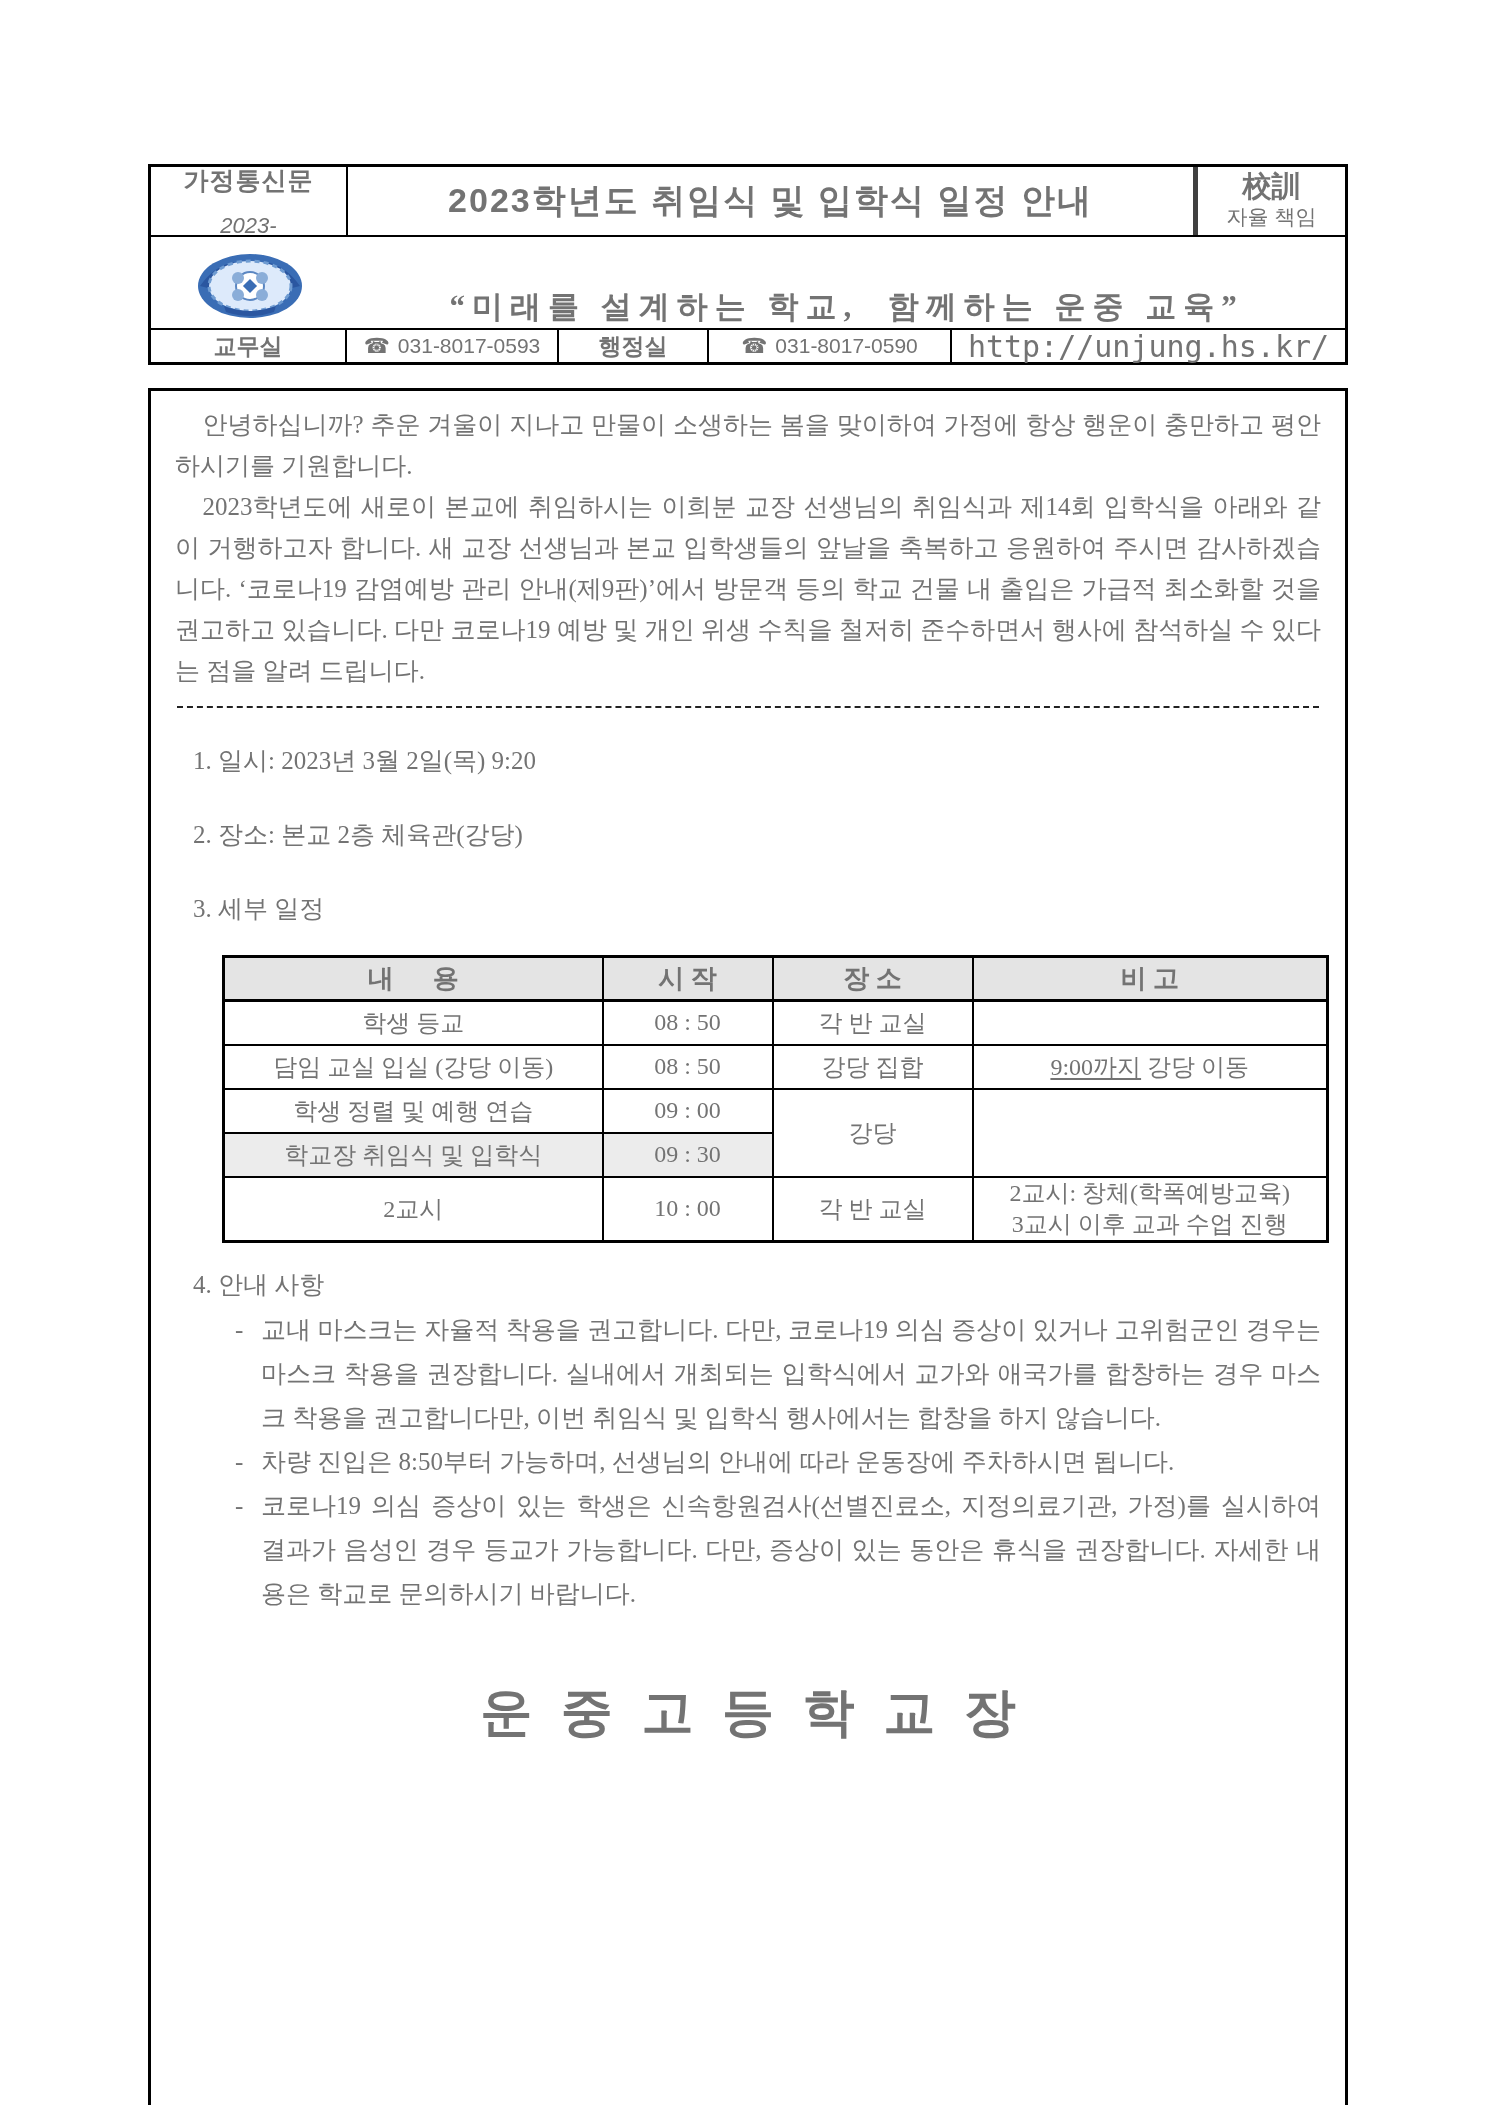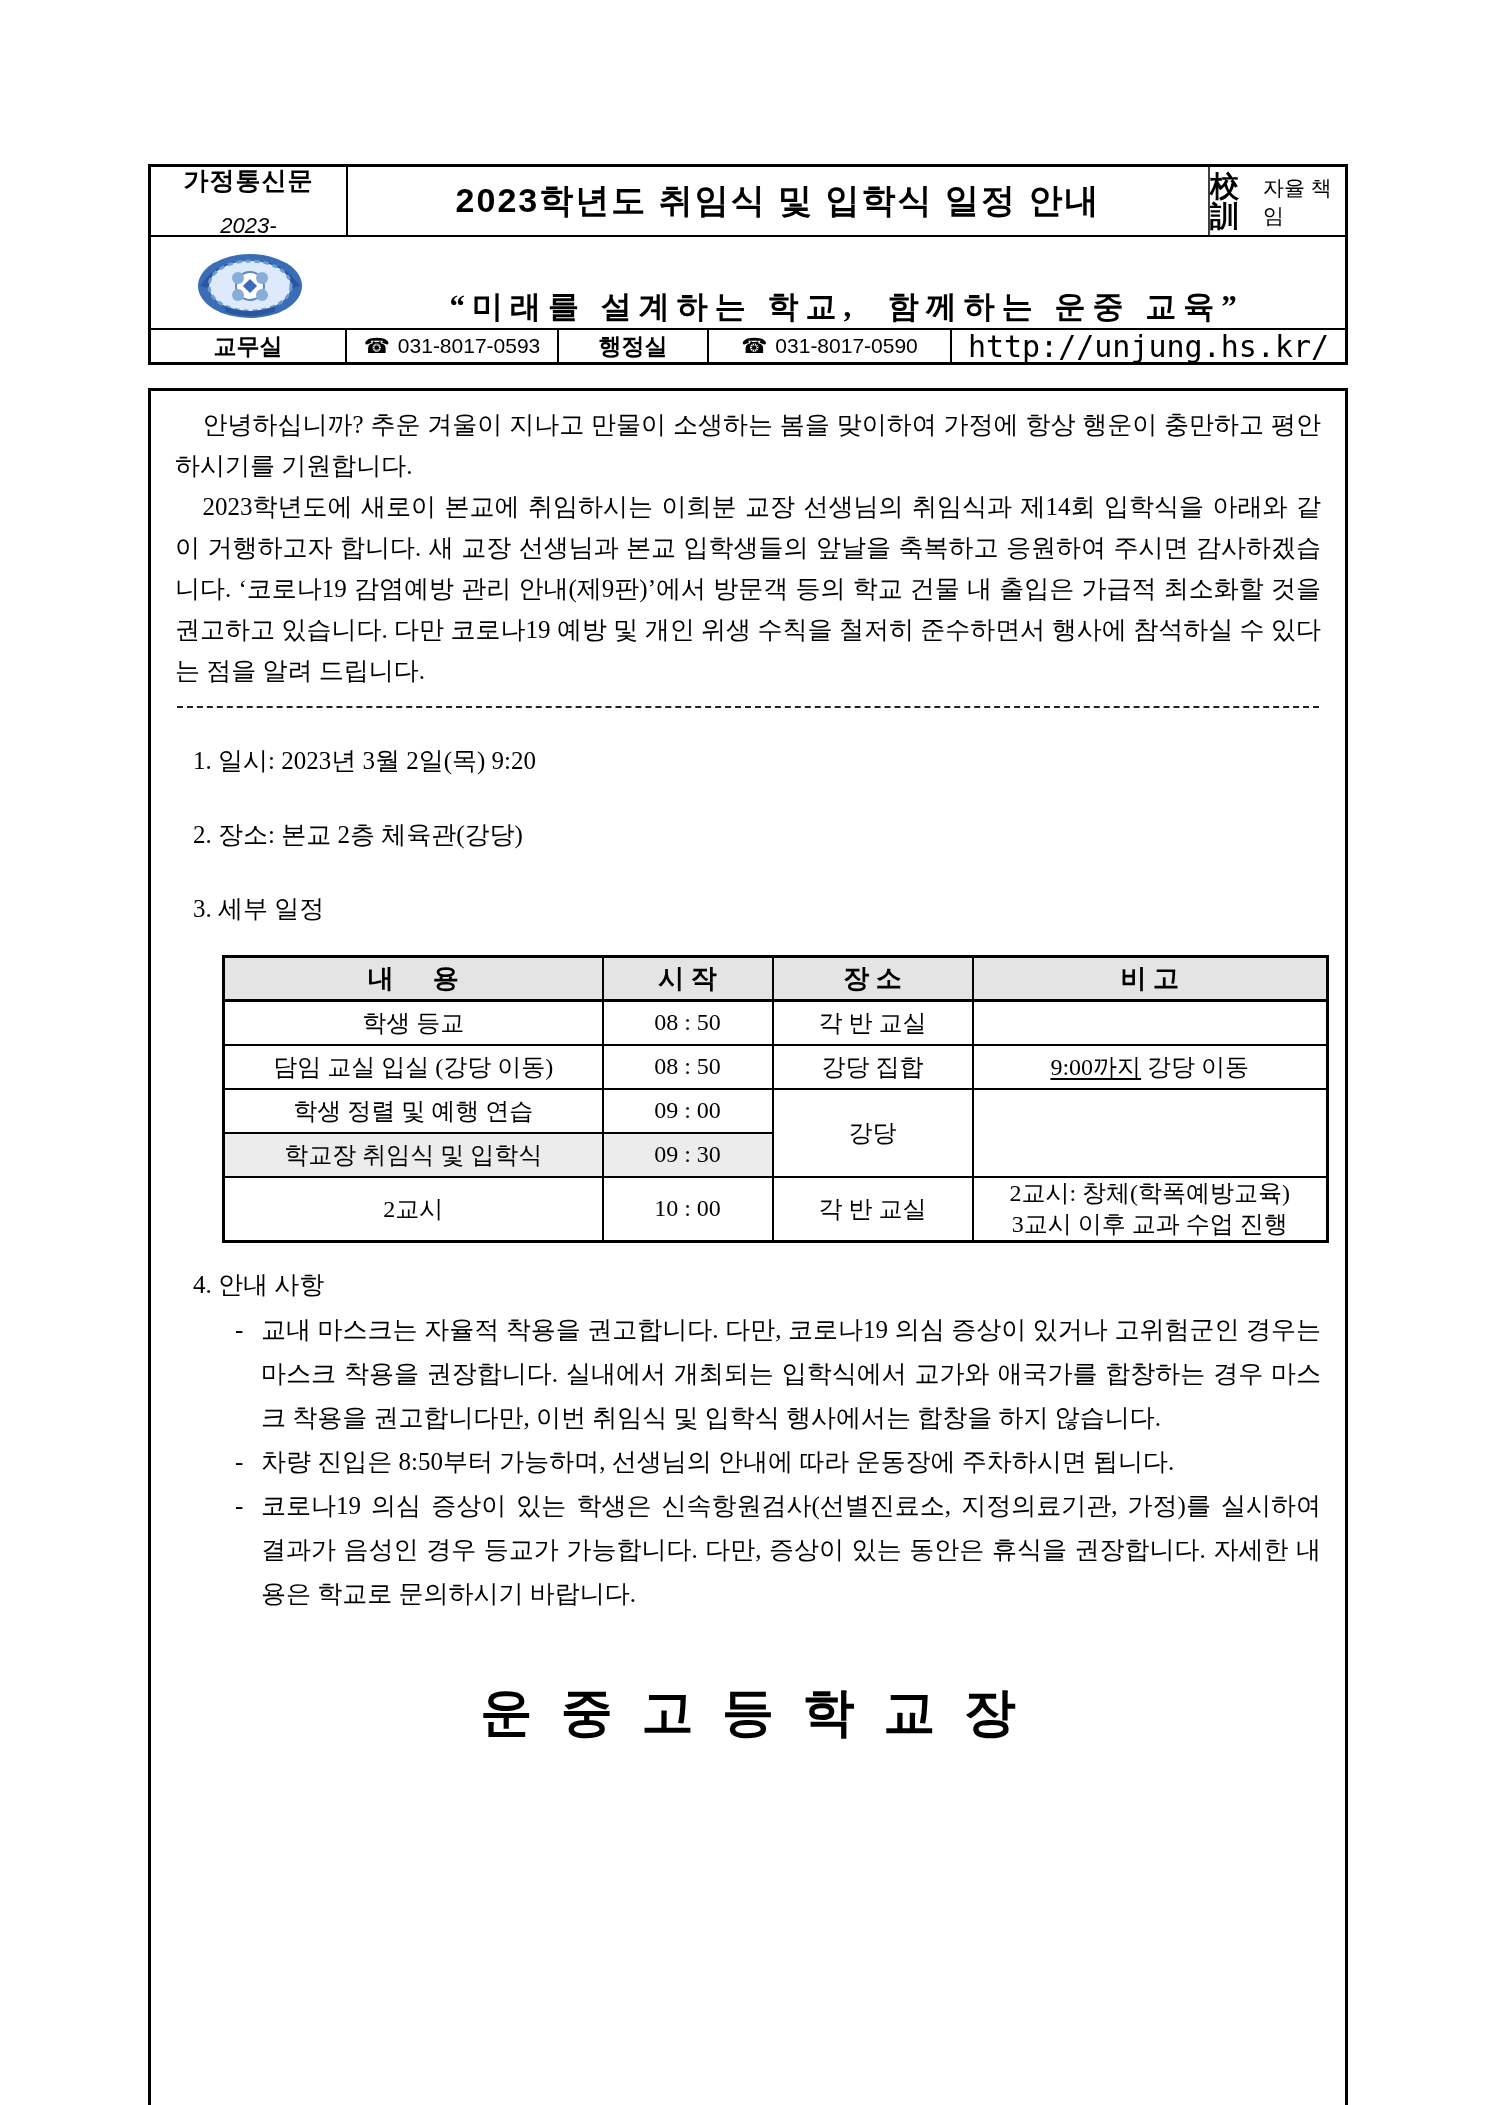--- a/index.html
+++ b/index.html
@@ -1,18 +1,18 @@
 <!DOCTYPE html>
 <html><head>
 <meta charset="utf-8">
 <style>
   html,body { margin:0; padding:0; background:#888; }
   .page {
     position:relative; width:1488px; height:2105px; margin:0 auto;
-    background:#ffffff; color:#000000;
+    background:#ffffff; color:#737373;
     font-family:"Liberation Serif","DejaVu Serif",serif;
   }
   
   .header-table {
     position:absolute; left:148px; top:164px; width:1200px;
     border:3px solid #000; box-sizing:border-box; background:#fff;
   }
   .h-row1 { display:flex; height:68px; border-bottom:2px solid #000; }
   .h-doc-cell {
     width:197px; border-right:2px solid #000; box-sizing:border-box;
@@ -20,22 +20,22 @@
     font-family:"Liberation Sans","DejaVu Sans",sans-serif;
   }
   .h-doc-cell .l1 { font-size:25px; font-weight:bold; letter-spacing:1px; }
   .h-doc-cell .l2 { font-size:22px; margin-top:16px;font-style:italic; }
   .h-title-cell {
     flex:1; display:flex; align-items:center; justify-content:center;
     font-family:"Liberation Sans","DejaVu Sans",sans-serif;
     font-size:34px; font-weight:600; letter-spacing:2px; white-space:pre-wrap;
   }
   .h-motto-cell {
-    width:137px; border-left:2px solid #404040; box-sizing:border-box;
-    display:flex; flex-direction:row; align-items:center; justify-content:center;
+    width:152px; border-left:5px solid #404040; box-sizing:border-box;
+    display:flex; flex-direction:column; align-items:center; justify-content:center;
   }
   .h-motto-cell .hanja { font-size:29px; font-weight:bold; line-height:1.05; }
   .h-motto-cell .motto { font-size:21px; font-family:"Liberation Sans","DejaVu Sans",sans-serif; margin-top:2px; white-space:pre-wrap; }
   .h-row2 { display:flex; height:91px; border-bottom:2px solid #000; align-items:flex-end; }
   .h-logo-cell { width:197px; display:flex; align-items:center; justify-content:center; }
   .h-slogan-cell {
     flex:1; display:flex; align-items:center; justify-content:center;
     font-size:31px; font-weight:bold; letter-spacing:7px; white-space:pre-wrap;
   }
   .h-row3 { display:flex; height:32px; font-size:23px; align-items:stretch;

